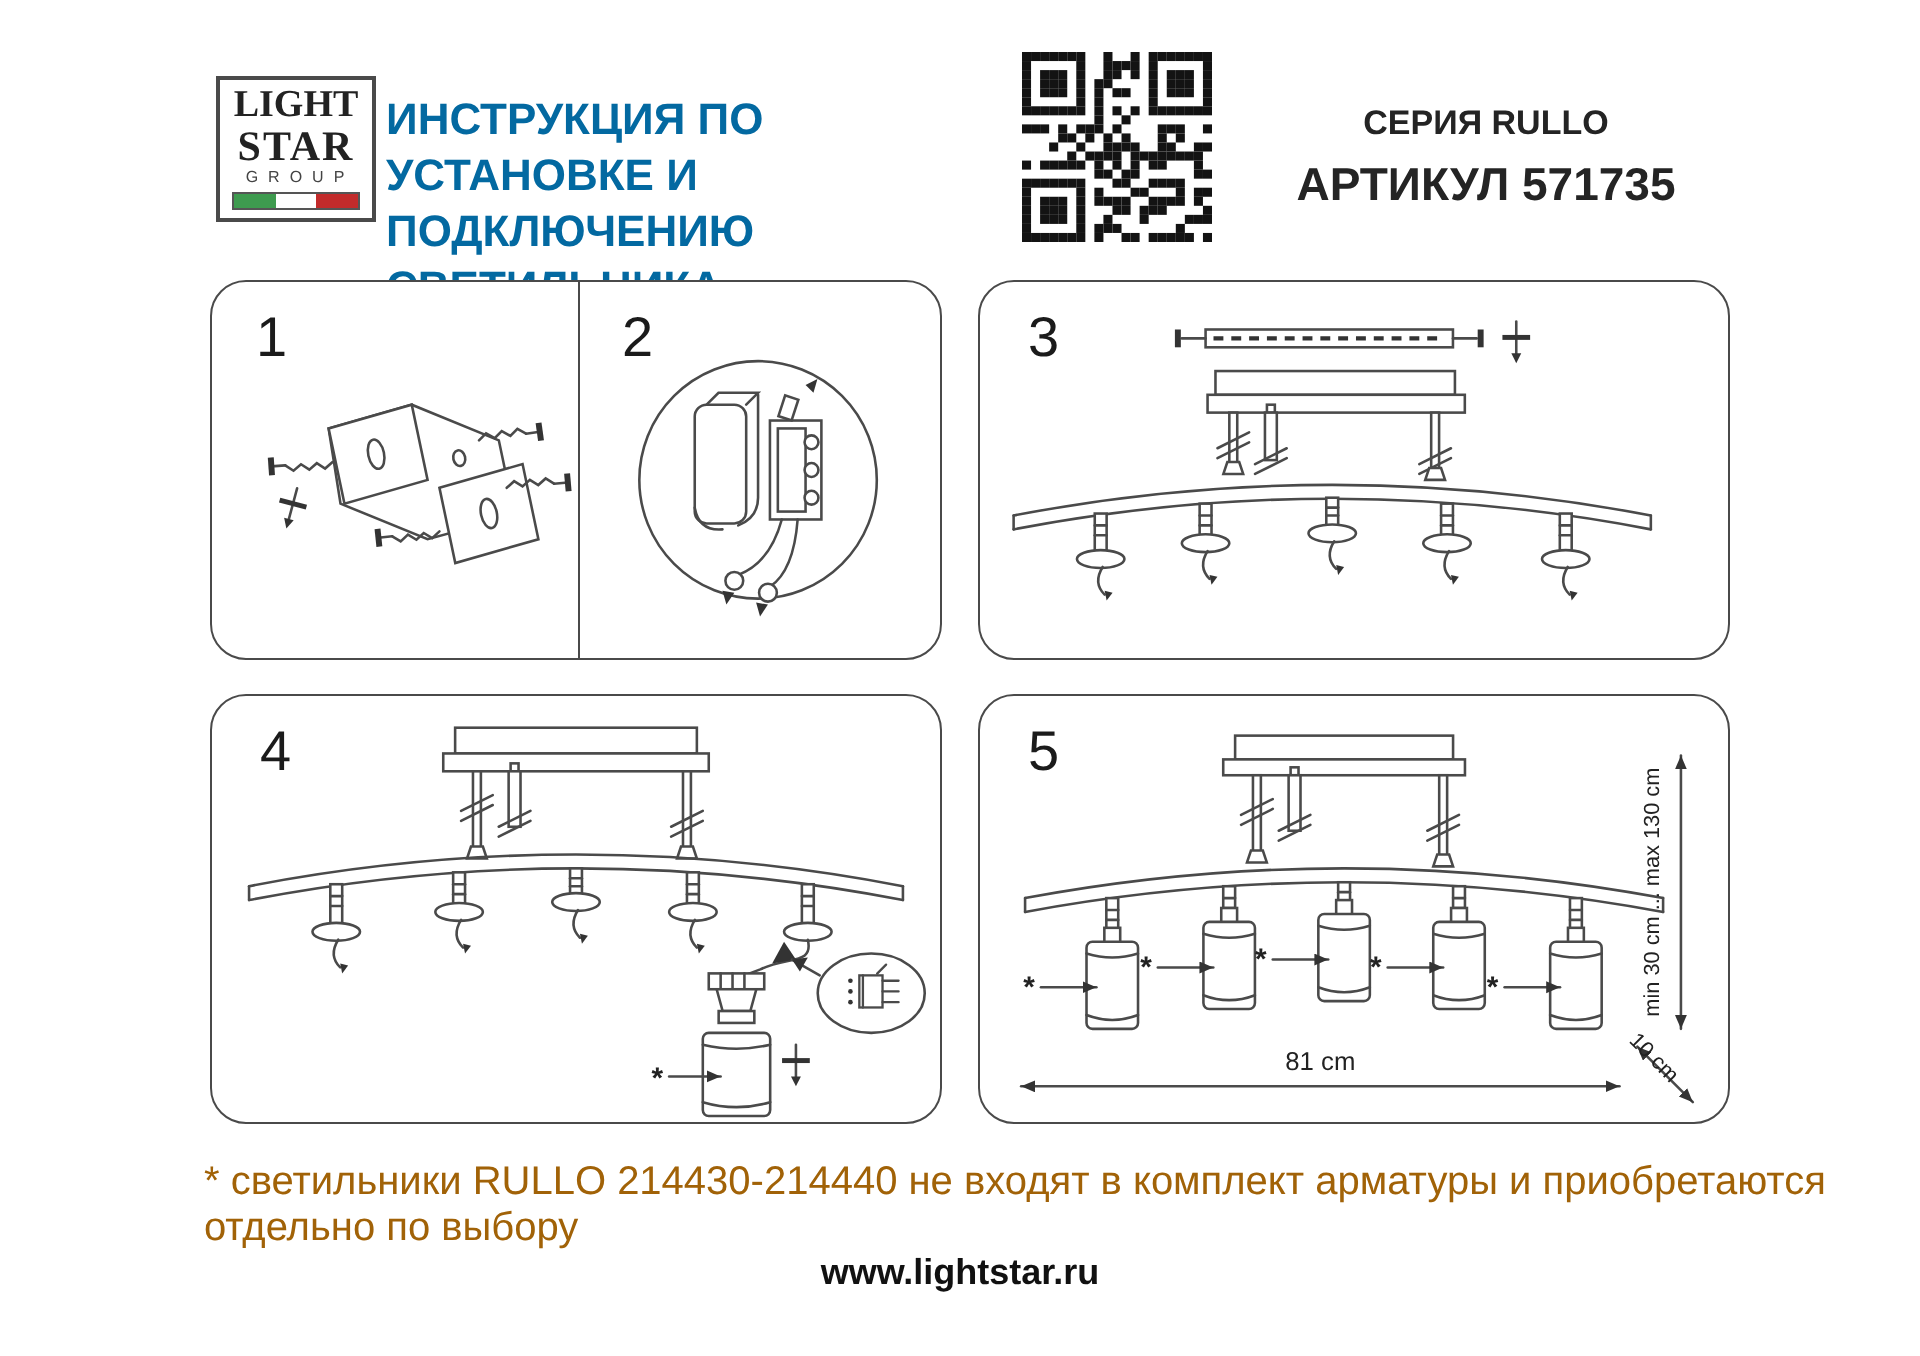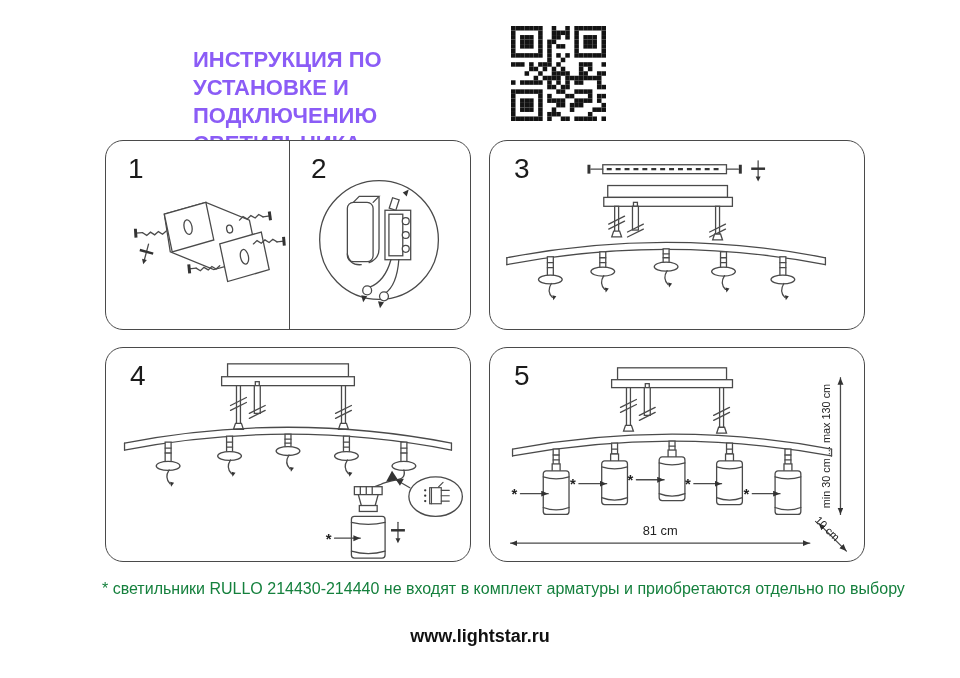--- a/index.html
+++ b/index.html
@@ -6,41 +6,41 @@
   .page{position:relative;width:960px;height:678px;background:#fff;overflow:hidden;
         font-family:"Liberation Sans",sans-serif;color:#1d1d1d;}
   
   .logo-box{position:absolute;left:108px;top:38px;width:80px;height:73px;
             border:2px solid #4a4a4a;box-sizing:border-box;text-align:center;background:#fff;}
   .logo-w1{font-family:"Liberation Serif",serif;font-weight:bold;font-size:19px;line-height:20px;margin-top:3px;color:#222;}
   .logo-w2{font-family:"Liberation Serif",serif;font-weight:bold;font-size:21px;line-height:20px;letter-spacing:1px;color:#222;}
   .logo-w3{font-size:8px;letter-spacing:5px;color:#444;line-height:11px;margin-left:4px;}
   .flag{display:flex;height:7px;margin:2px 6px 0 6px;border:1px solid #555;}
   .flag div{flex:1;}
-  .title{position:absolute;left:193px;top:46px;width:320px;font-weight:bold;font-size:22px;line-height:28px;color:#8b5cf6;}
+  .title{position:absolute;left:193px;top:46px;width:320px;font-weight:bold;font-size:22px;line-height:28px;color:#0369a1;}
   .qr{position:absolute;left:511px;top:26px;width:95px;height:95px;}
   .series-block{position:absolute;left:638px;top:52px;width:210px;text-align:center;}
   .series{font-weight:bold;font-size:17px;color:#242424;}
   .article{font-weight:bold;font-size:23px;color:#242424;margin-top:7px;}
   
   .panel{position:absolute;border:1.5px solid #4a4a4a;border-radius:18px;background:#fff;box-sizing:border-box;}
   .p12{left:105px;top:140px;width:366px;height:190px;}
   .p3{left:489px;top:140px;width:376px;height:190px;}
   .p4{left:105px;top:347px;width:366px;height:215px;}
   .p5{left:489px;top:347px;width:376px;height:215px;}
   .divider{position:absolute;left:183px;top:0;width:0;height:100%;border-left:1.5px solid #4a4a4a;}
   .stepnum{position:absolute;font-size:28px;color:#1b1b1b;}
   .panel svg{position:absolute;left:0;top:0;width:100%;height:100%;}
   
   .ln{fill:none;stroke:#4a4a4a;stroke-width:1.3;stroke-linecap:round;}
   .lnf{fill:#fff;stroke:#4a4a4a;stroke-width:1.3;}
   .dk{fill:#333;stroke:none;}
   .svgtxt{fill:#222;font-family:"Liberation Sans",sans-serif;}
   
-  .footnote{position:absolute;left:102px;top:580px;font-size:16px;color:#15803d;}
+  .footnote{position:absolute;left:102px;top:580px;font-size:20px;color:#a16207;}
   .website{position:absolute;left:0;top:626px;width:100%;text-align:center;font-weight:bold;font-size:18px;color:#111;}
 </style>
 </head>
 <body>
 
 <div class="page">
 
   <svg width="0" height="0" style="position:absolute" aria-hidden="true">
     <defs>
       <marker id="mA" orient="auto-start-reverse" markerUnits="userSpaceOnUse" markerWidth="10" markerHeight="8" refX="7" refY="3">
@@ -84,20 +84,30 @@
         <rect class="ln" x="0" y="0" width="13" height="18"></rect>
         <line class="ln" x1="2" y1="0" x2="2" y2="18"></line>
         <line class="ln" x1="13" y1="3" x2="22" y2="3"></line>
         <line class="ln" x1="13" y1="9" x2="22" y2="9"></line>
         <line class="ln" x1="13" y1="15" x2="22" y2="15"></line>
         <line class="ln" x1="10" y1="-1" x2="15" y2="-6"></line>
       </g>
     </defs>
   </svg>
 
+  <div class="logo-box">
+    <div class="logo-w1">LIGHT</div>
+    <div class="logo-w2">STAR</div>
+    <div class="logo-w3">GROUP</div>
+    <div class="flag">
+      <div style="background:#3E9B4F"></div>
+        <div style="background:#fff"></div>
+        <div style="background:#C22B2B"></div>
+    </div>
+  </div>
 
   <div class="title">
     <div>ИНСТРУКЦИЯ ПО УСТАНОВКЕ И</div>
     <div>ПОДКЛЮЧЕНИЮ СВЕТИЛЬНИКА</div>
   </div>
 
   <svg class="qr" viewBox="0 0 94.5 94.5">
     <rect x="0" y="0" width="94.5" height="94.5" fill="#fff"></rect>
     <g id="qr-grid" fill="#131313">
         <rect x="0.00" y="0.00" width="4.50" height="4.50"></rect>
@@ -320,20 +330,24 @@
         <rect x="54.00" y="90.00" width="4.50" height="4.50"></rect>
         <rect x="63.00" y="90.00" width="4.50" height="4.50"></rect>
         <rect x="67.50" y="90.00" width="4.50" height="4.50"></rect>
         <rect x="72.00" y="90.00" width="4.50" height="4.50"></rect>
         <rect x="76.50" y="90.00" width="4.50" height="4.50"></rect>
         <rect x="81.00" y="90.00" width="4.50" height="4.50"></rect>
         <rect x="90.00" y="90.00" width="4.50" height="4.50"></rect>
       </g>
   </svg>
 
+  <div class="series-block">
+    <div class="series">СЕРИЯ RULLO</div>
+    <div class="article">АРТИКУЛ 571735</div>
+  </div>
 
   <div class="panel p12">
     <div class="divider"></div>
     <div class="stepnum" style="left:22px;top:12px">1</div>
     <div class="stepnum" style="left:205px;top:12px">2</div>
     <svg viewBox="0 0 366 190">
 
       <g>
         <polygon class="lnf" points="58,74 100,62 144,80 152,118 108,130 64,112"></polygon>
         <polygon class="lnf" points="58,74 100,62 108,100 66,112"></polygon>

